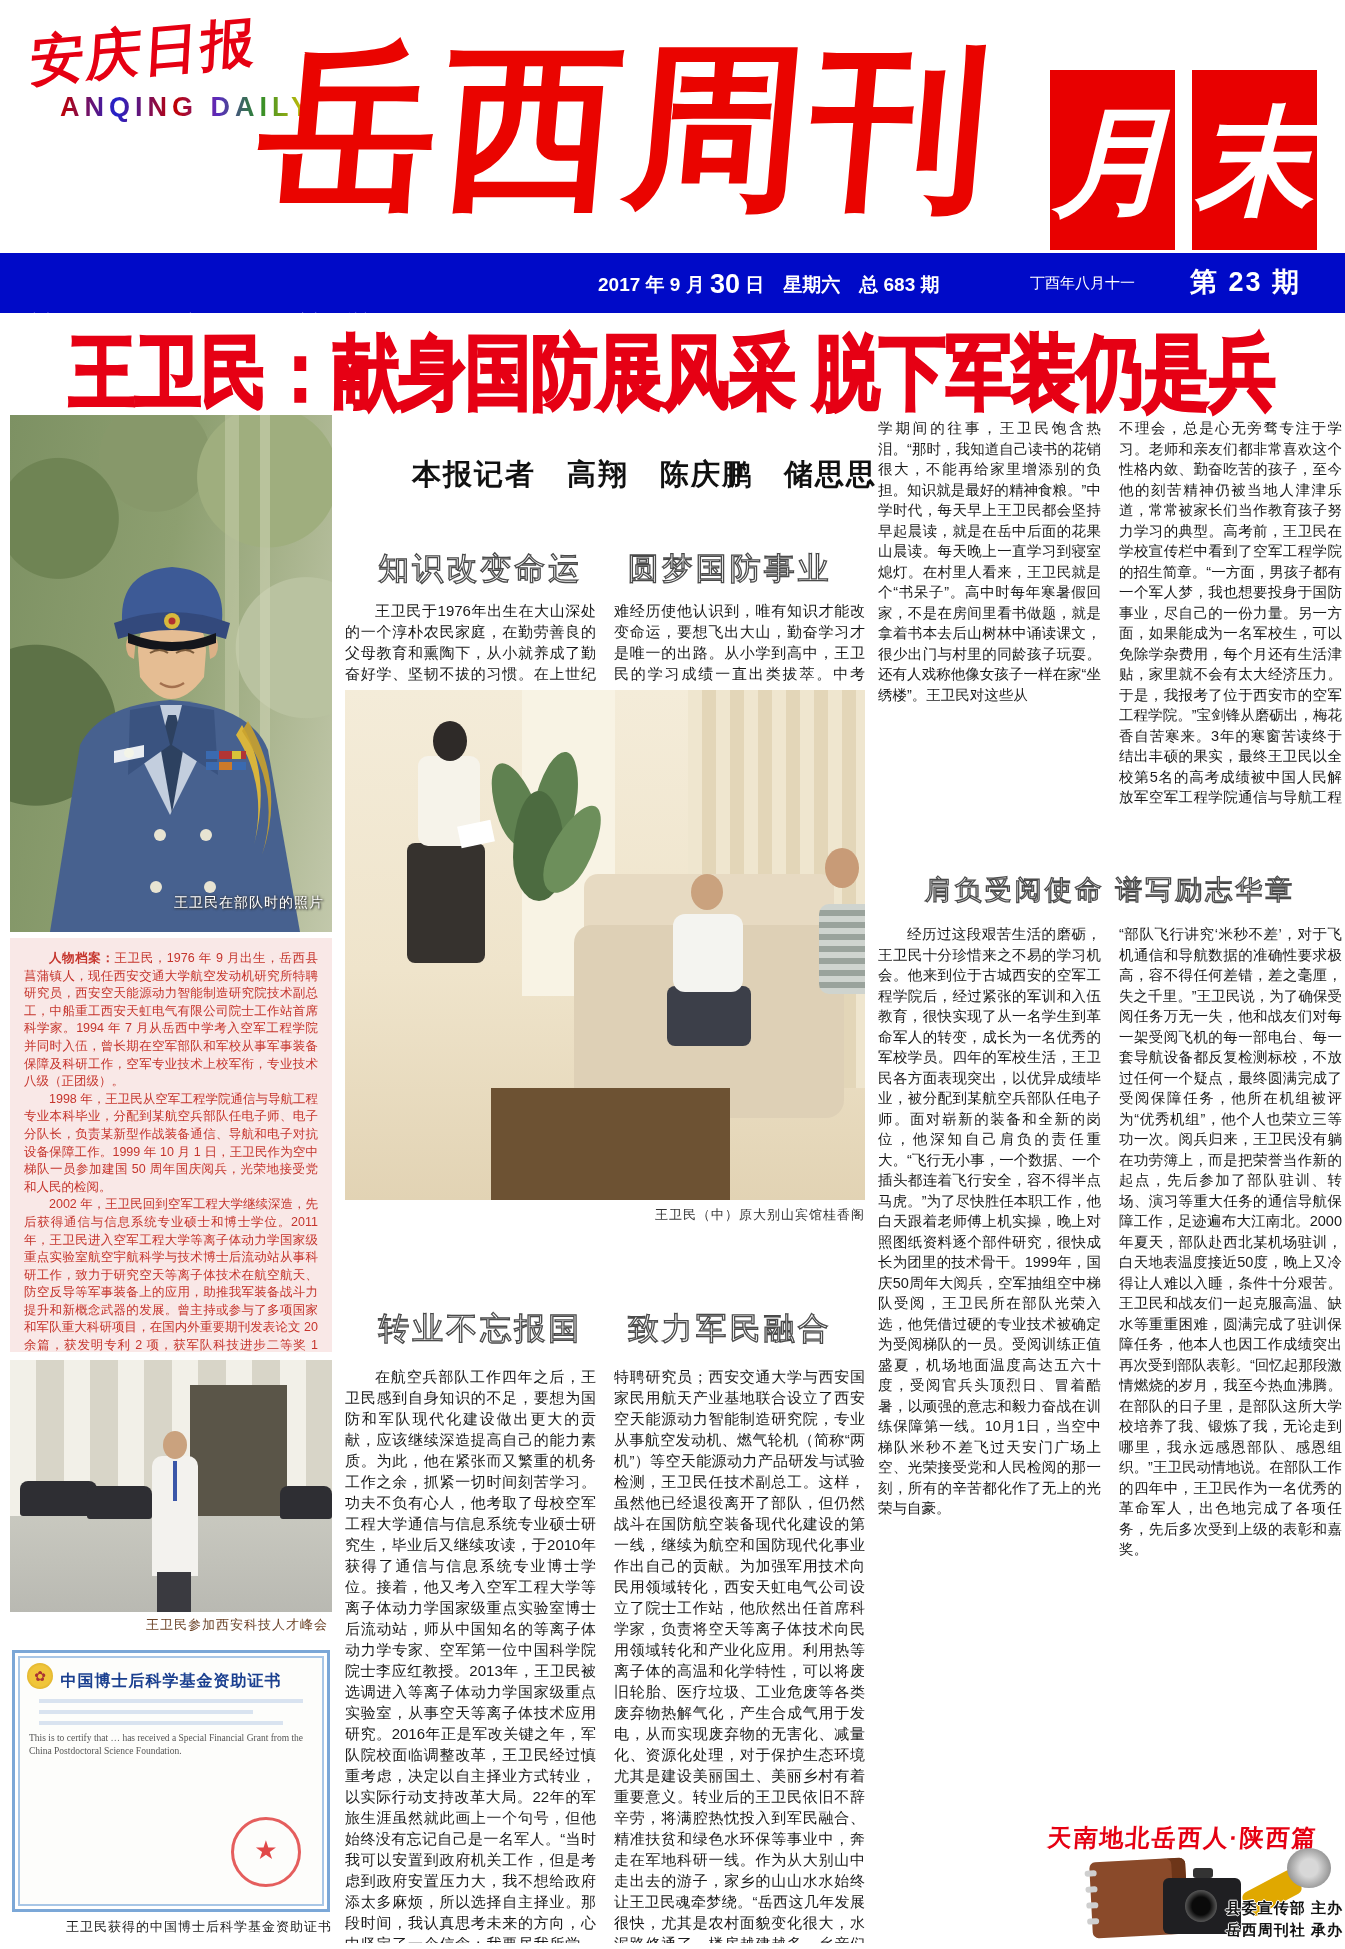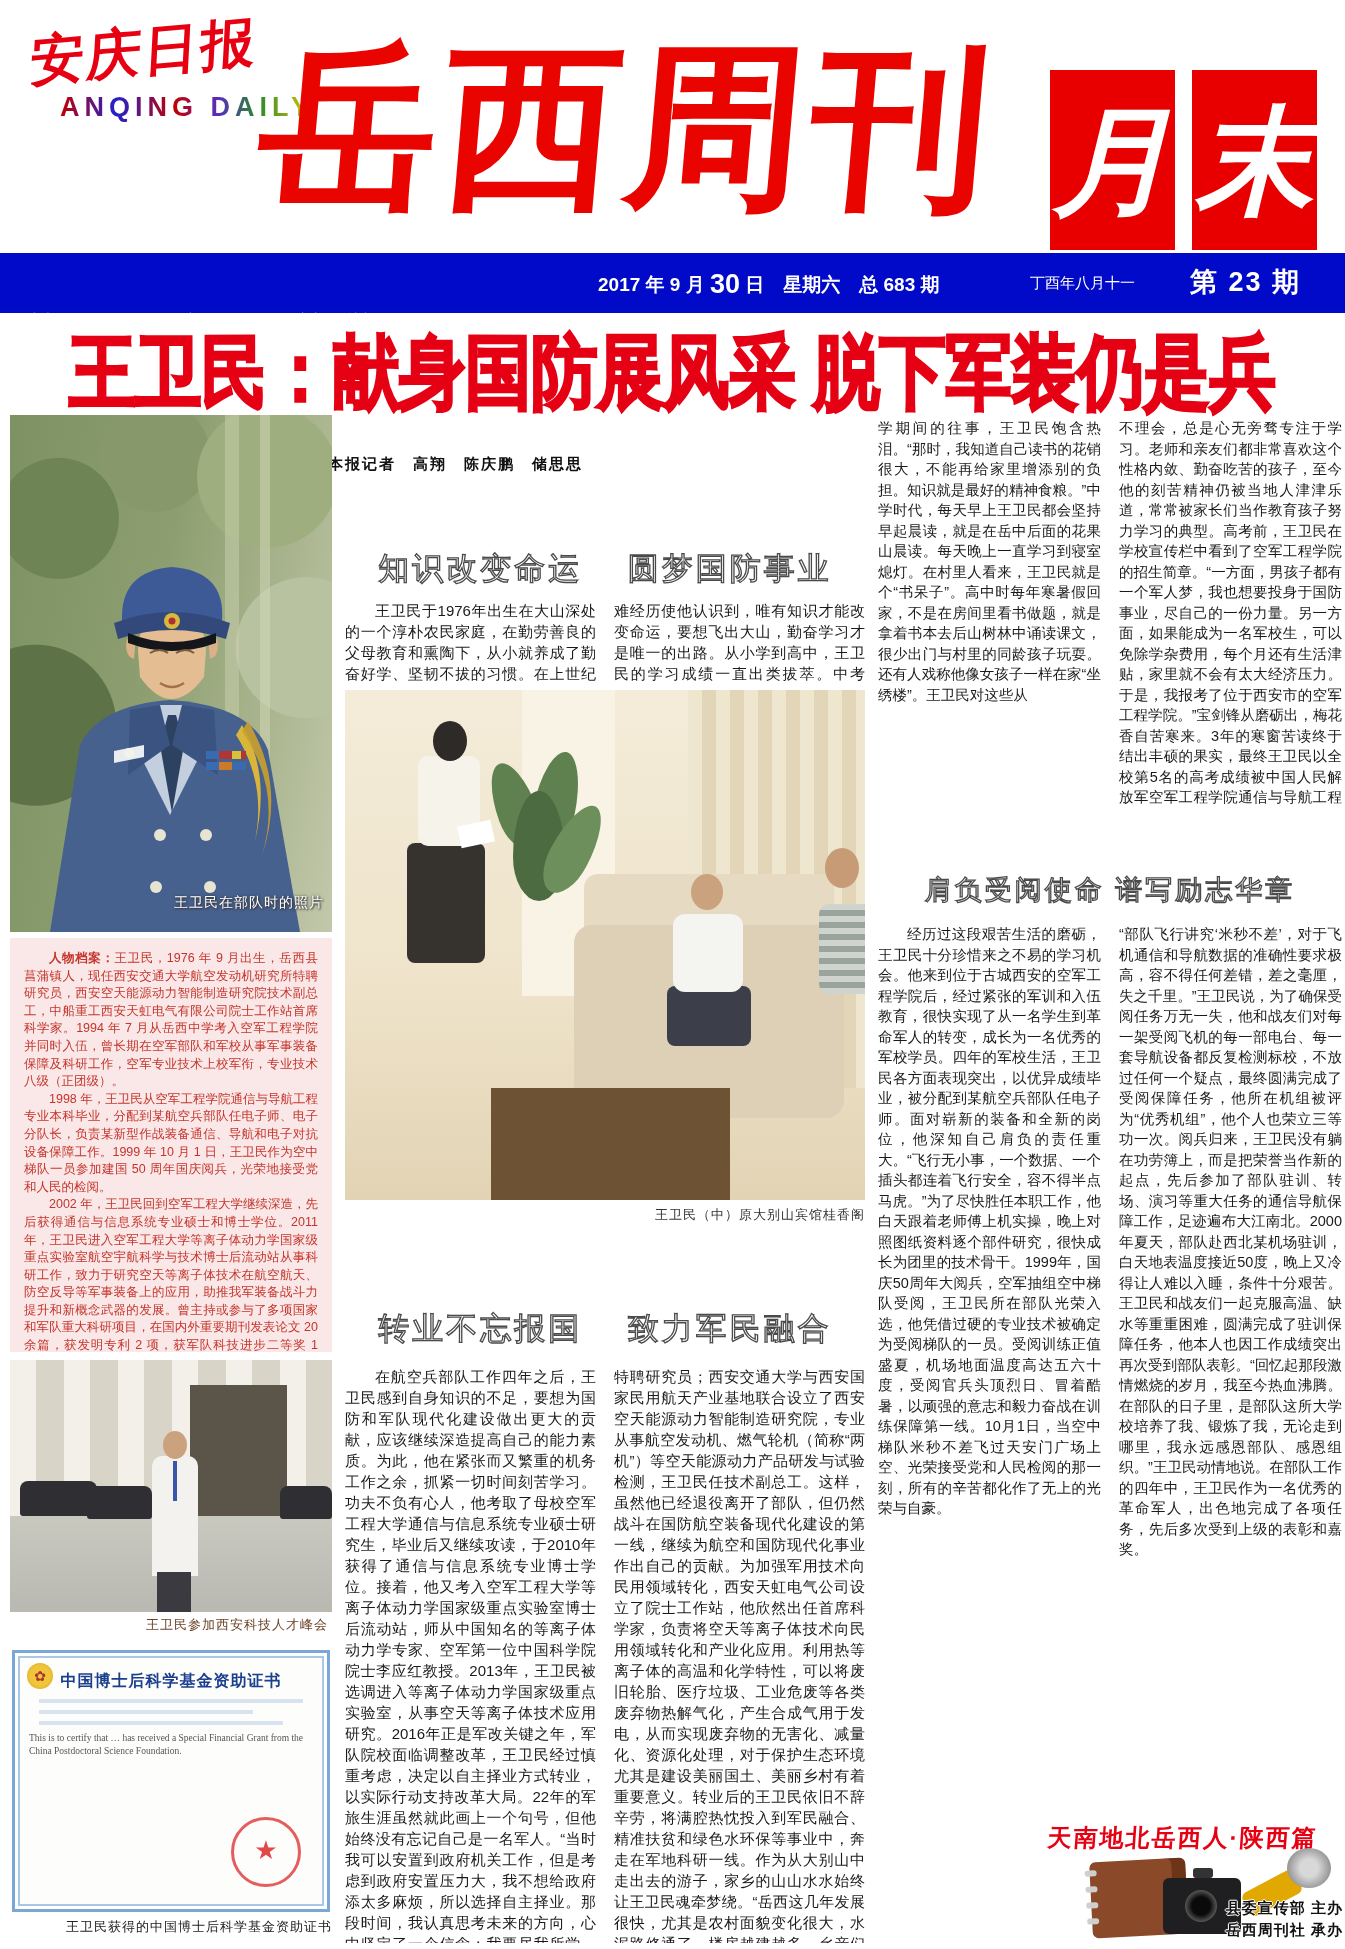--- a/index.html
+++ b/index.html
@@ -24,22 +24,22 @@
   .infobar .pubinfo{position:absolute;left:16px;top:7px;font-size:12.5px;line-height:23px;white-space:nowrap;margin-top:48px;}
   .infobar .date{position:absolute;left:598px;top:16px;font-size:19px;font-weight:bold;white-space:nowrap;}
   .infobar .date .day{font-size:27px;vertical-align:-2px;}
   .infobar .lunar{position:absolute;left:1030px;top:21px;font-size:15px;}
   .infobar .issue{position:absolute;left:1190px;top:11px;font-size:27px;font-weight:bold;letter-spacing:2px;}
 
   
   .headline{position:absolute;left:0;top:318px;width:1345px;text-align:center;white-space:nowrap;
             font-size:66px;font-weight:900;color:#e60014;-webkit-text-stroke:2.5px #e60014;
             transform:scaleY(1.22);transform-origin:top;letter-spacing:0px;}
-  .byline{position:absolute;left:328px;top:455px;width:520px;text-align:left;
-          font-size:15px;font-weight:bold;color:#111;letter-spacing:2px;}
+  .byline{position:absolute;left:357px;top:455px;width:520px;text-align:right;
+          font-size:29px;font-weight:bold;color:#111;letter-spacing:2px;}
 
   
   .sec-head{position:absolute;text-align:center;font-weight:400;color:#404040;
             -webkit-text-fill-color:#fff;-webkit-text-stroke:1.3px #4a4a4a;letter-spacing:3px;white-space:nowrap;}
   .head1{left:345px;top:548px;width:520px;font-size:31px;}
   .head2{left:345px;top:1308px;width:520px;font-size:31px;}
   .head3{left:878px;top:872px;width:464px;font-size:27px;}
 
   
   .cols{position:absolute;display:flex;gap:18px;}

